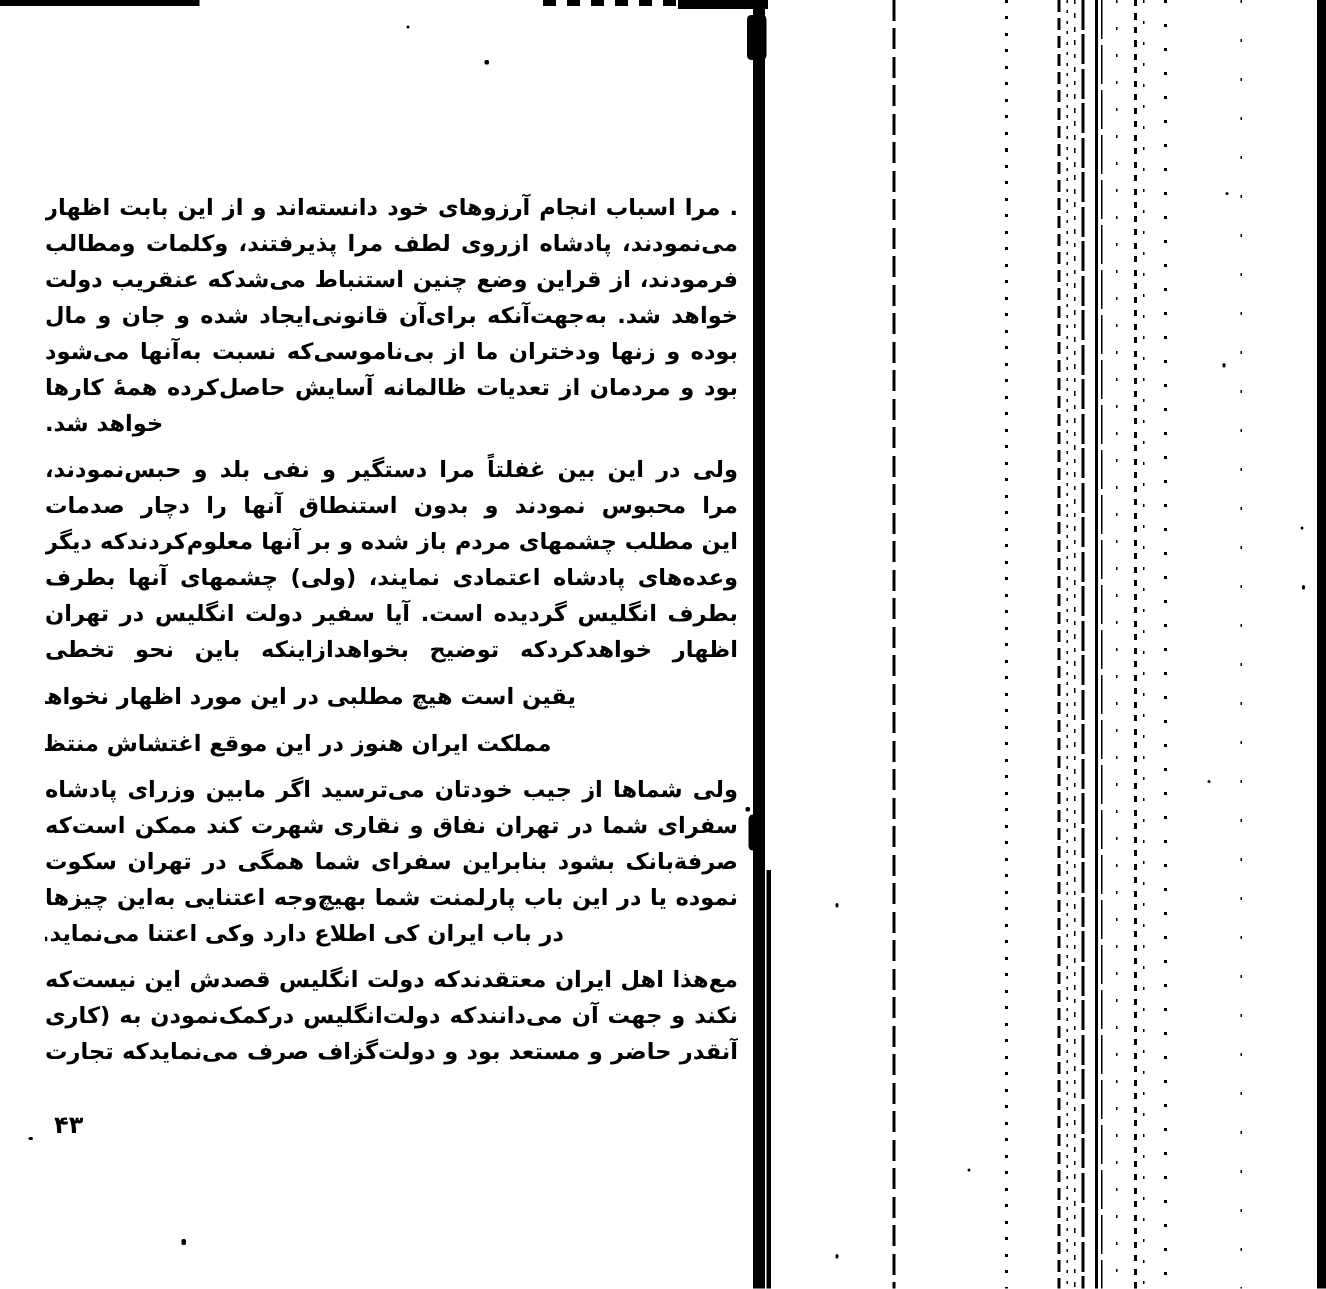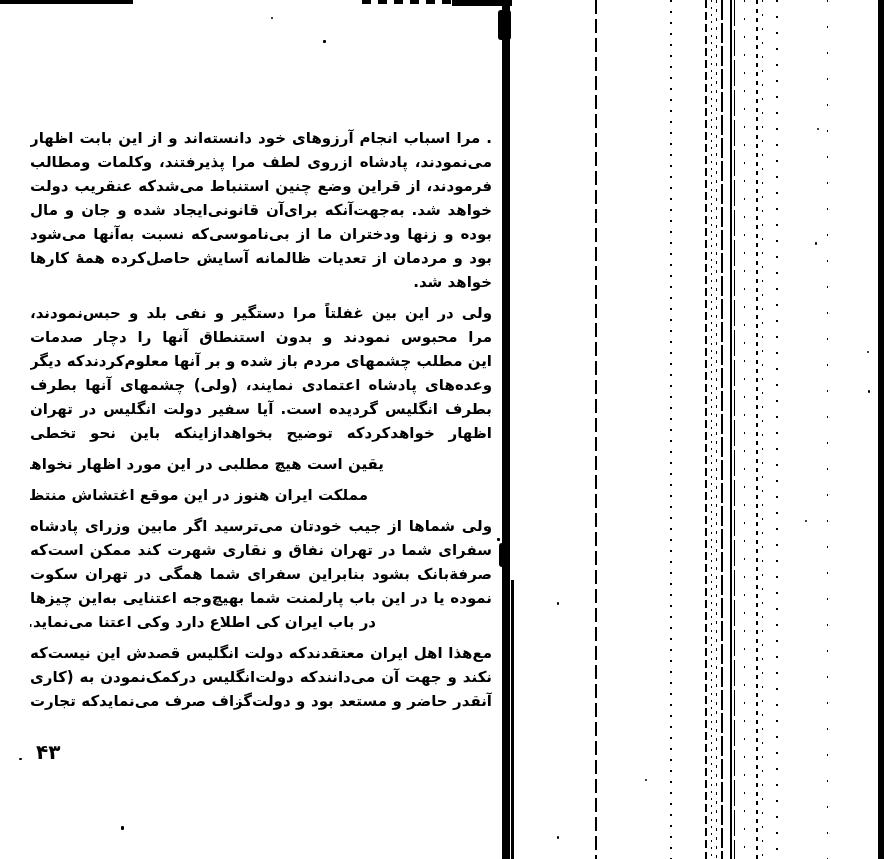--- a/index.html
+++ b/index.html
@@ -12,27 +12,27 @@
   
   .textblock{
     position:absolute;left:30px;top:126px;width:462px;
     direction:rtl;color:#000;
     font-size:15px;font-weight:700;line-height:24px;
     text-rendering:optimizeLegibility;
   }
   .para{margin:0 0 7px 0;padding:0;}
   .ln{height:24px;overflow:hidden;white-space:normal;}
   .just{text-align:justify;text-align-last:justify;}
-  .flush-left{text-align:right;}
+  .flush-left{text-align:left;}
   .q1{padding-right:108px;text-align:right;white-space:nowrap;}
   .q2{padding-right:124px;text-align:right;white-space:nowrap;}
   .q3{padding-right:116px;text-align:right;white-space:nowrap;}
   .pagenum{
     position:absolute;left:36px;top:740px;
-    font-size:20px;font-weight:700;color:#000;direction:rtl;
+    font-size:16px;font-weight:700;color:#000;direction:rtl;
   }
   
   .vline{position:absolute;top:0;height:859px;background:#000;}
   .vdash{position:absolute;top:0;height:859px;background-repeat:repeat-y;}
   .spine{left:502px;width:8px;}
   .spine-lower{position:absolute;left:511px;top:580px;width:3px;height:279px;background:#000;}
   .spine-blob1{position:absolute;left:498px;top:10px;width:13px;height:30px;background:#000;border-radius:3px;}
   .spine-blob2{position:absolute;left:499px;top:543px;width:11px;height:24px;background:#000;border-radius:3px;}
   .edgebar{left:878px;width:6px;}
   .hseg{position:absolute;background:#000;}

